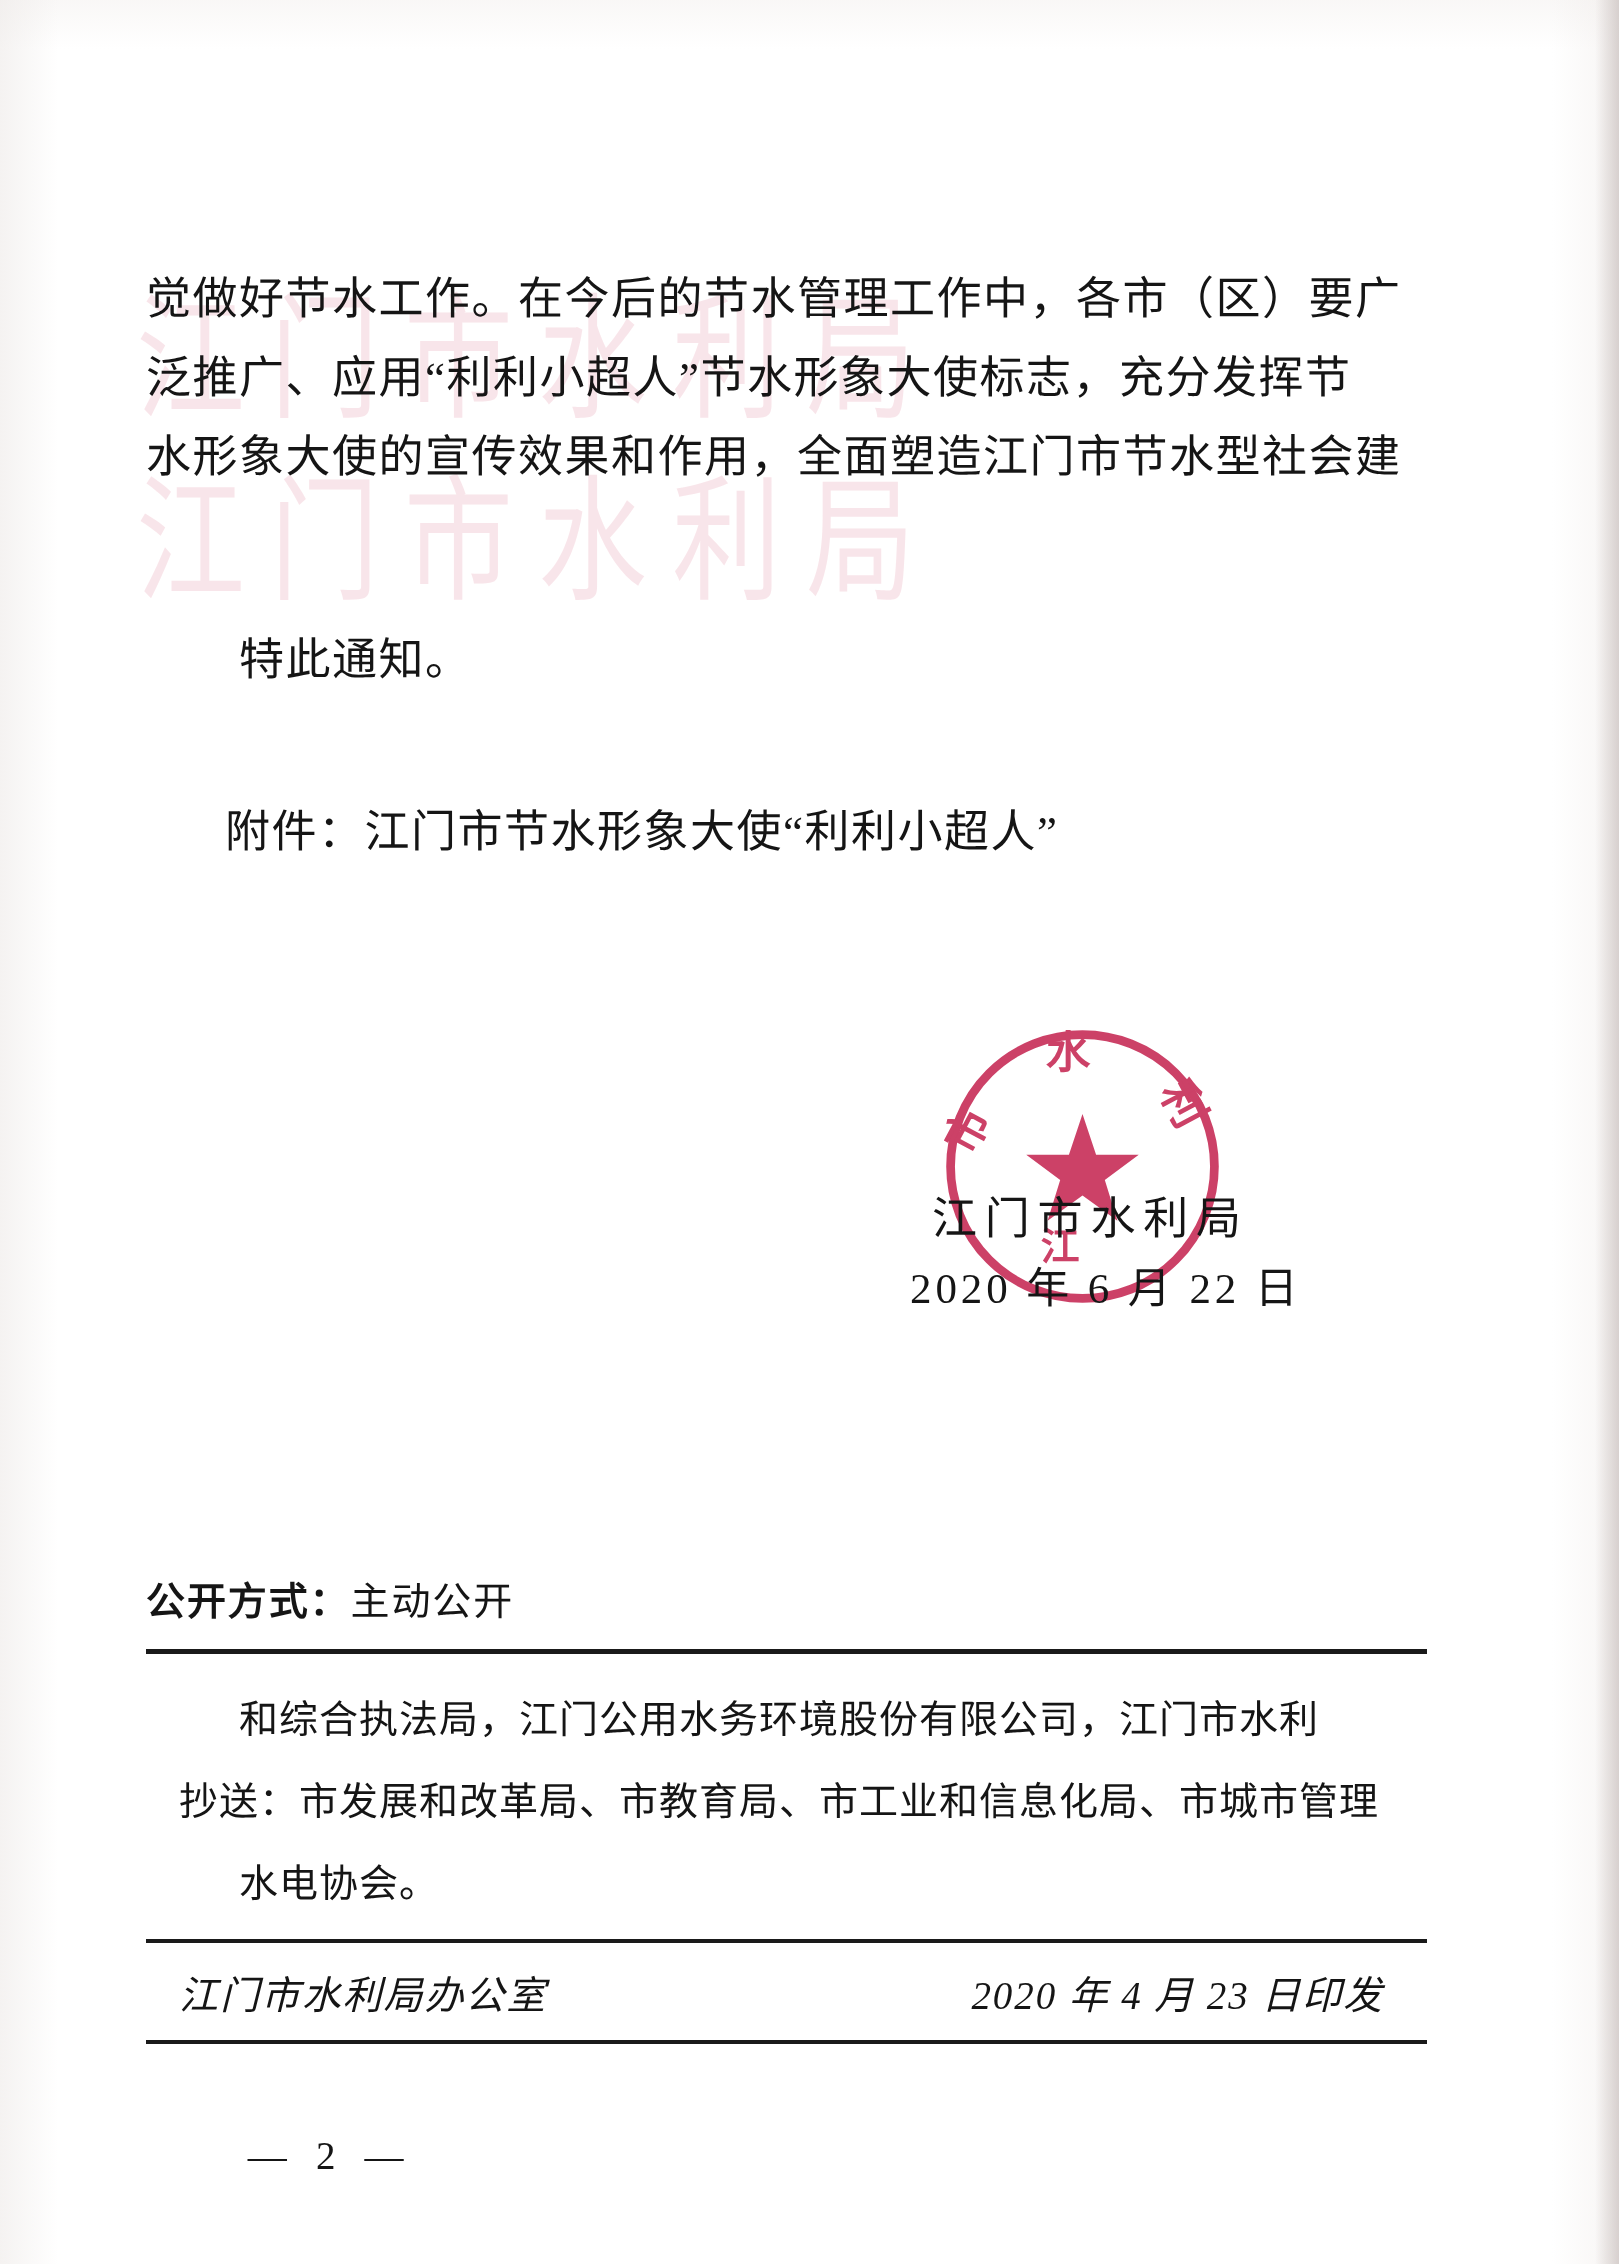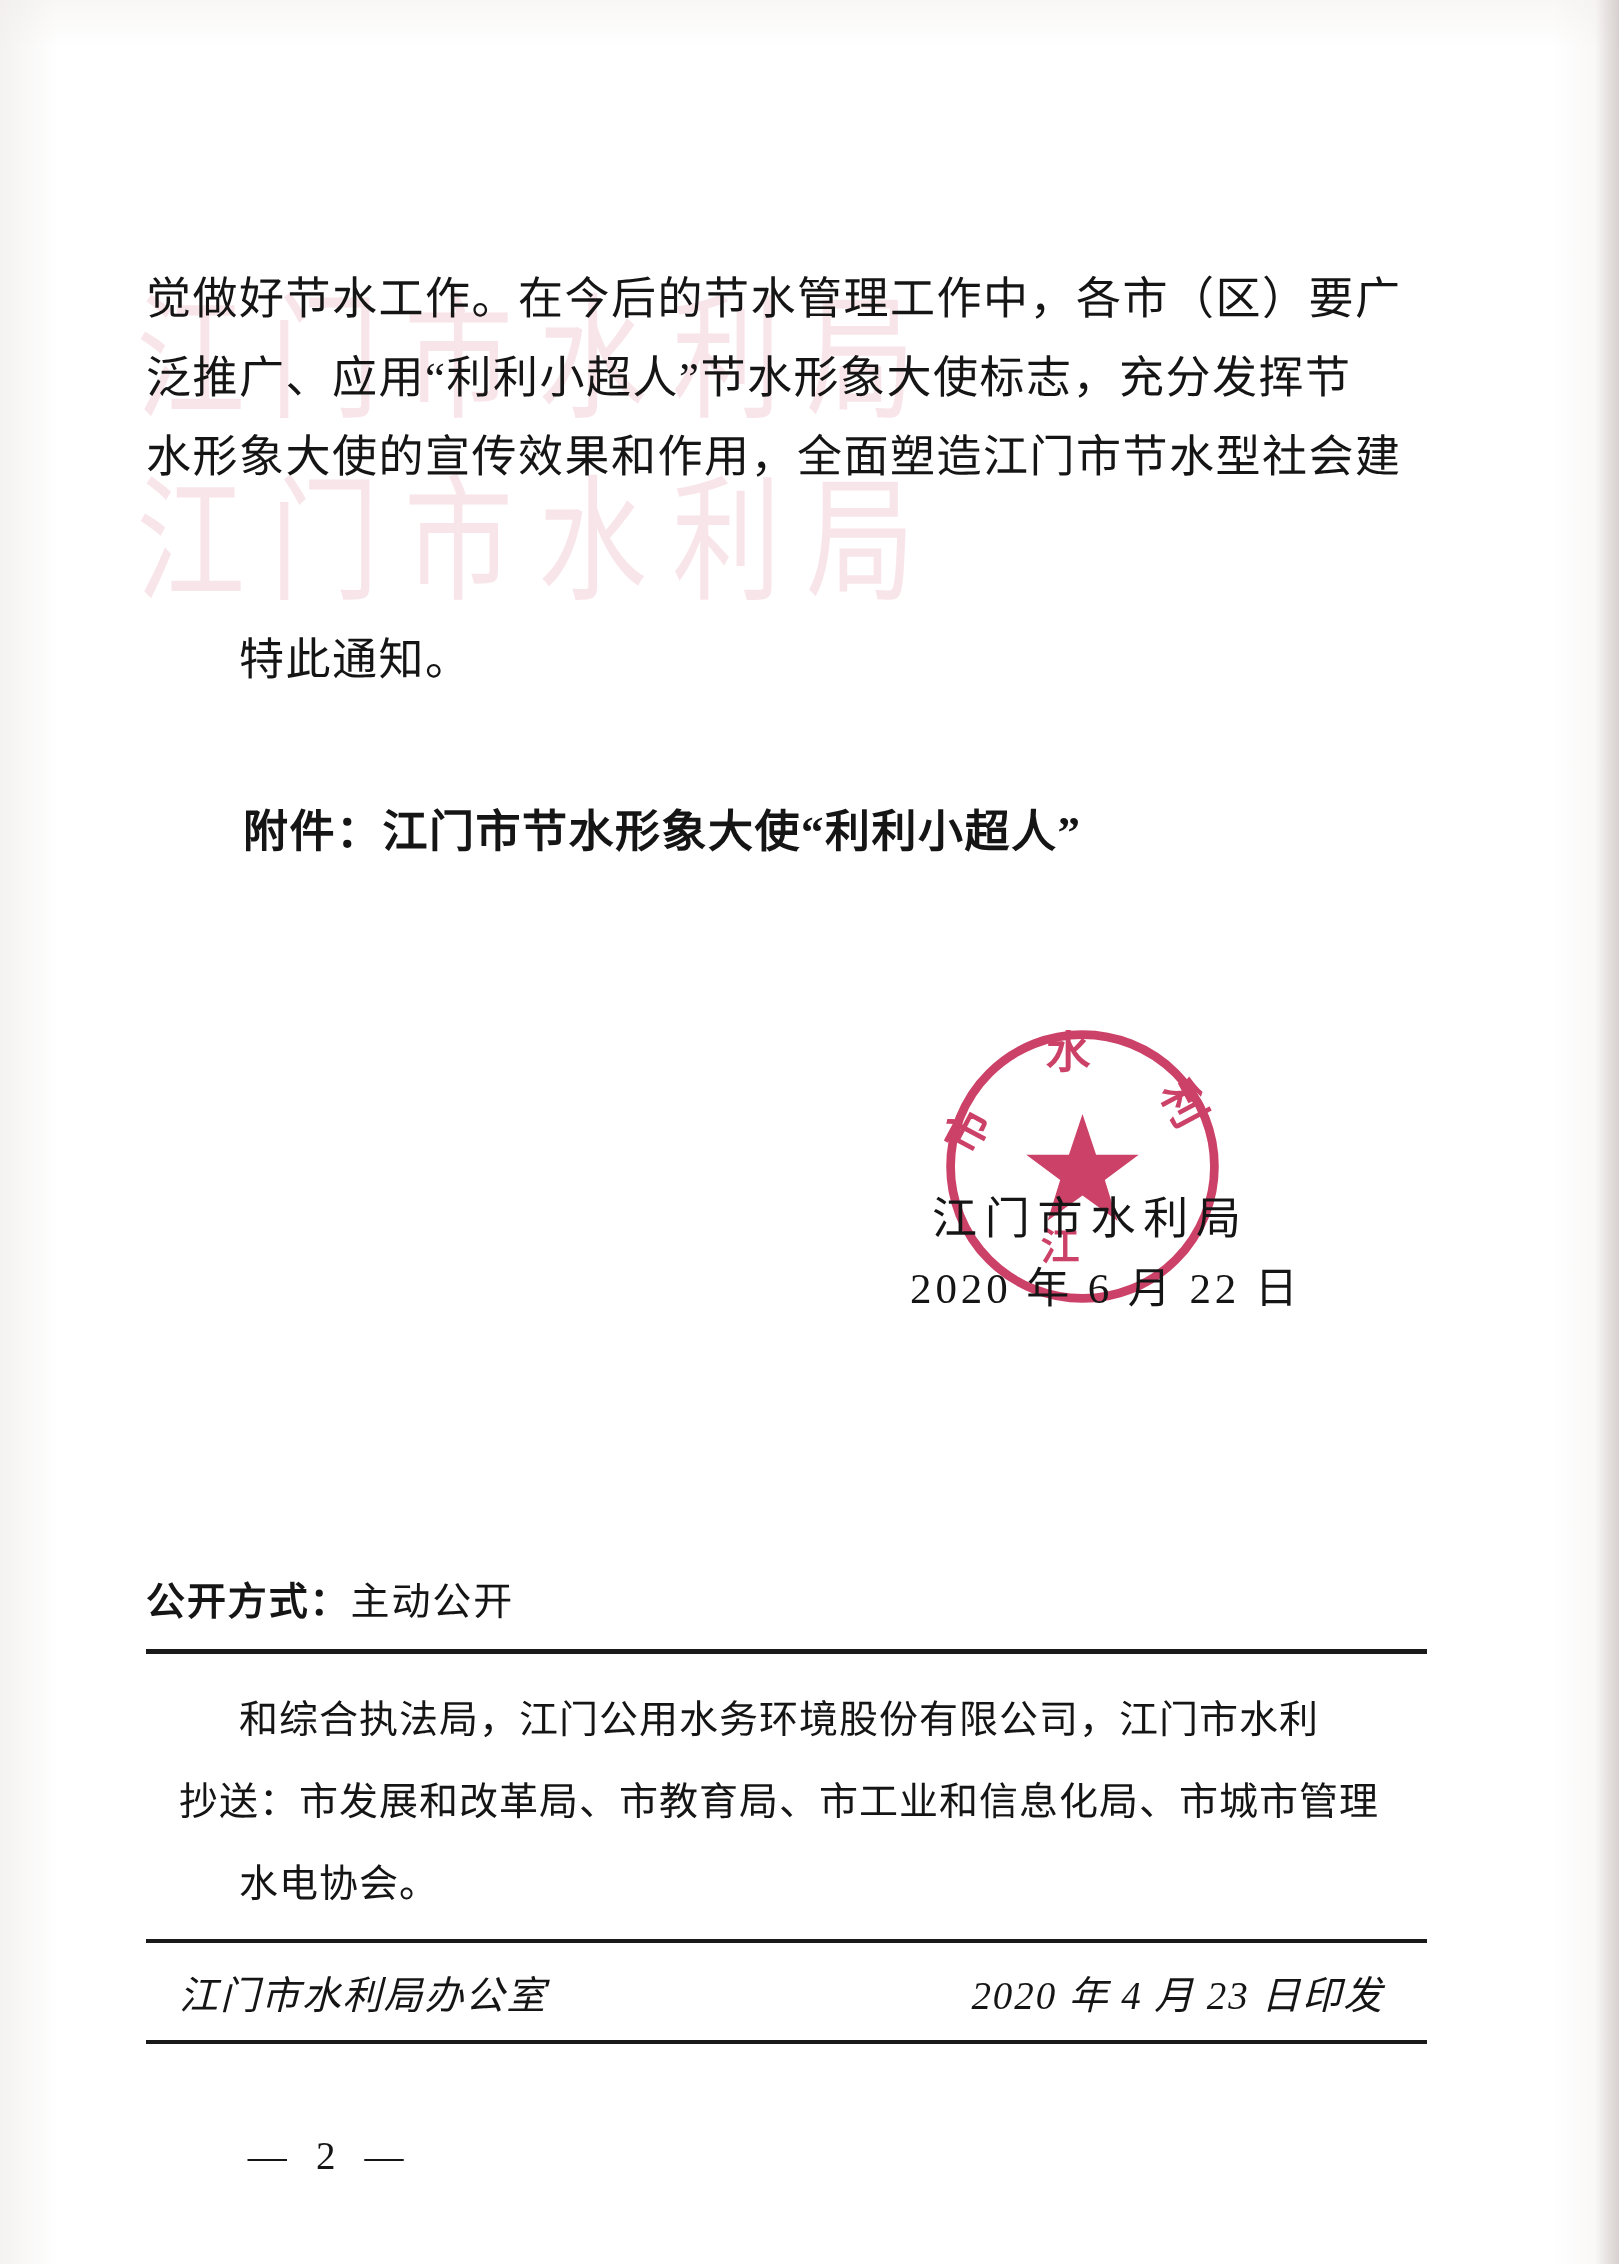--- a/index.html
+++ b/index.html
@@ -82,28 +82,28 @@
     width: 1281px;
     font-size: 45px;
     line-height: 79px;
     text-indent: 93px;
     letter-spacing: 1.5px;
     font-weight: 500;
   }
 
   .attachment-line {
     position: absolute;
-    left: 150px;
+    left: 132px;
     top: 798px;
     width: 1281px;
     font-size: 45px;
     line-height: 68px;
     text-indent: 93px;
     letter-spacing: 1.5px;
-    font-weight: 700;
+    font-weight: 400;
   }
 
   
   .signature-block {
     position: absolute;
     left: 854px;
     top: 1184px;
     width: 505px;
     text-align: left;
     z-index: 3;

